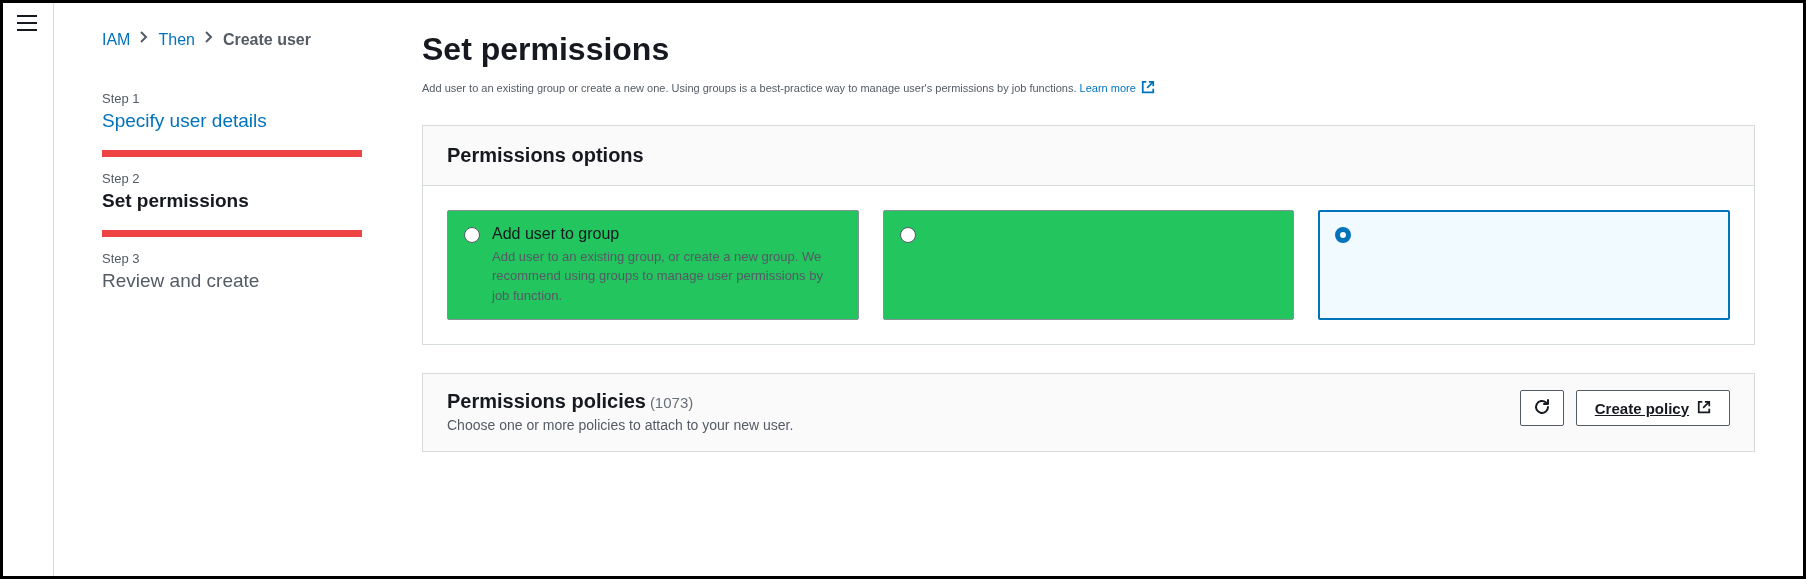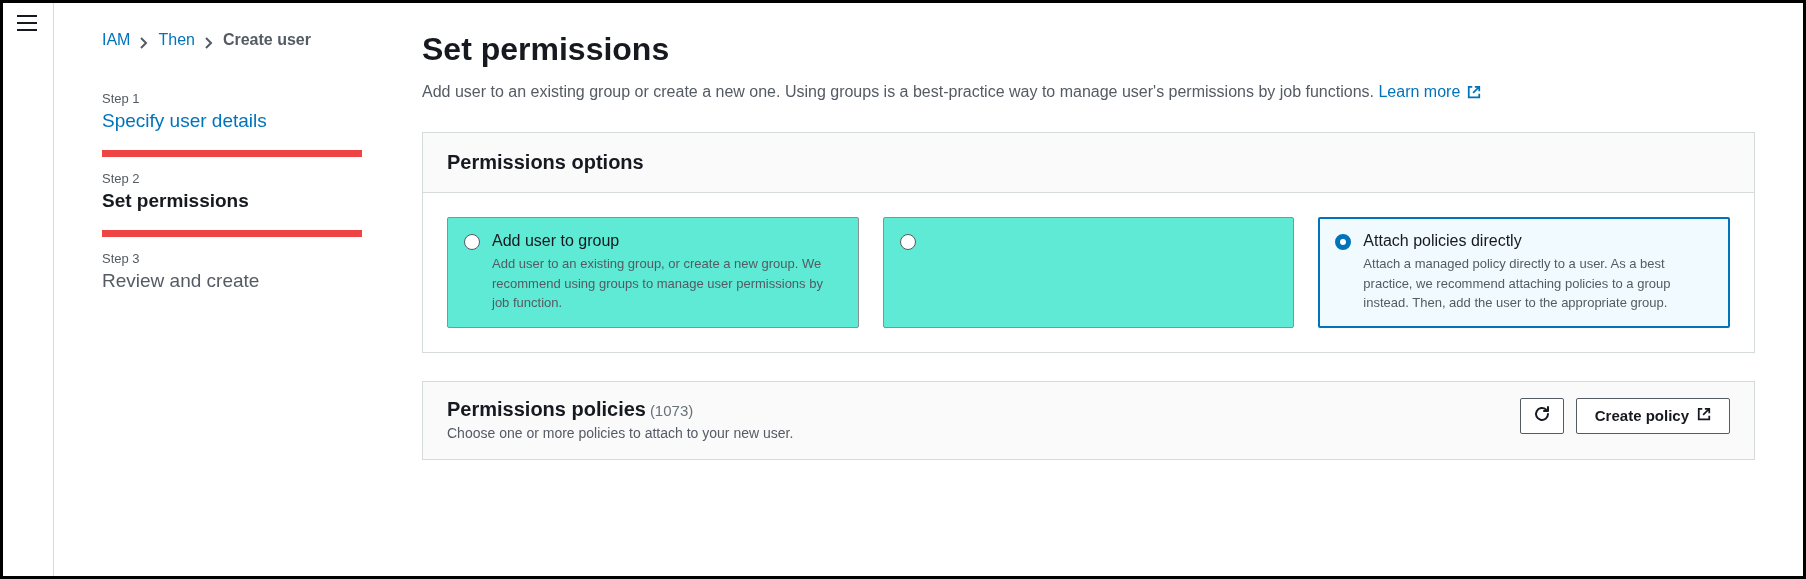--- a/index.html
+++ b/index.html
@@ -35,36 +35,36 @@
       margin-left: 51px;
       padding: 28px 48px 0 48px;
       display: flex;
       gap: 60px;
       height: 100%;
     }
     .left-col { width: 260px; flex-shrink: 0; }
     .breadcrumb {
       font-size: 16px;
       display: flex;
-      align-items: flex-end;
+      align-items: flex-start;
       gap: 10px;
       margin-bottom: 28px;
     }
     .breadcrumb a { color: #0073bb; text-decoration: none; cursor: pointer; }
     .breadcrumb .chev { color: #545b64; display: inline-flex; }
     .breadcrumb .current { color: #545b64; font-weight: 700; }
     .step { padding: 14px 0 18px 0; border-bottom: 7px solid #ef4444; }
     .step:last-child { border-bottom: none; }
     .step .label { font-size: 13px; color: #545b64; margin-bottom: 4px; }
     .step .title { font-size: 19px; color: #545b64; }
     .step.done .title { color: #0073bb; cursor: pointer; }
     .step.active .title { color: #16191f; font-weight: 700; }
     .right-col { flex: 1; min-width: 0; }
     h1 { font-size: 32px; font-weight: 700; margin-bottom: 12px; }
-    .subtitle { font-size: 16px; color: #545b64; margin-bottom: 28px; line-height: 1.5; }
+    .subtitle { font-size: 11px; color: #545b64; margin-bottom: 28px; line-height: 1.5; }
     .subtitle a { color: #0073bb; text-decoration: none; cursor: pointer; }
     .ext-icon { display: inline-flex; vertical-align: -2px; margin-left: 2px; }
     .panel {
       border: 1px solid #d5dbdb;
       background: #fafafa;
       margin-bottom: 28px;
     }
     .panel-header {
       padding: 18px 24px;
       border-bottom: 1px solid #d5dbdb;
@@ -74,21 +74,21 @@
       padding: 24px;
       display: flex;
       gap: 24px;
       background: #fff;
     }
     .option-card {
       flex: 1;
       border: 1px solid #879196;
       border-radius: 2px;
       padding: 14px 16px;
-      background: #5eead4;
+      background: #22c55e;
       display: flex;
       gap: 12px;
       cursor: pointer;
     }
     .option-card.selected {
       border: 2px solid #0073bb;
       background: #f1faff;
       padding: 13px 15px;
     }
     .radio {
@@ -109,21 +109,21 @@
     .policies-header {
       padding: 16px 24px 18px 24px;
       display: flex;
       justify-content: space-between;
       align-items: flex-start;
       gap: 20px;
     }
     .policies-left h2 { font-size: 20px; font-weight: 700; display: inline; }
     .policies-left .count { color: #687078; font-weight: 400; font-size: 15px; }
     .policies-left .hint { font-size: 14px; color: #545b64; margin-top: 4px; }
-    .policies-actions { display: flex; gap: 12px; align-items: center; }
+    .policies-actions { display: flex; gap: 12px; align-items: center; text-decoration: underline; }
     .btn {
       border: 1px solid #545b64;
       background: #fff;
       color: #16191f;
       border-radius: 2px;
       padding: 6px 18px;
       font-size: 15px;
       font-weight: 700;
       cursor: pointer;
       display: inline-flex;
@@ -196,24 +196,20 @@
             <span class="option-content">
               <div class="opt-title">Add user to group</div>
               <div class="opt-desc">Add user to an existing group, or create a new group. We recommend using groups to manage user permissions by job function.</div>
             </span>
           </label>
           <label class="option-card">
             <span class="radio"></span>
           </label>
           <label class="option-card selected">
             <span class="radio"></span>
-            <span class="option-content">
-              <div class="opt-title">Attach policies directly</div>
-              <div class="opt-desc">Attach a managed policy directly to a user. As a best practice, we recommend attaching policies to a group instead. Then, add the user to the appropriate group.</div>
-            </span>
           </label>
         </div>
       </div>
 
       <div class="policies-panel">
         <div class="policies-header">
           <div class="policies-left">
             <div>
               <h2>Permissions policies</h2>
               <span class="count">(1073)</span>

